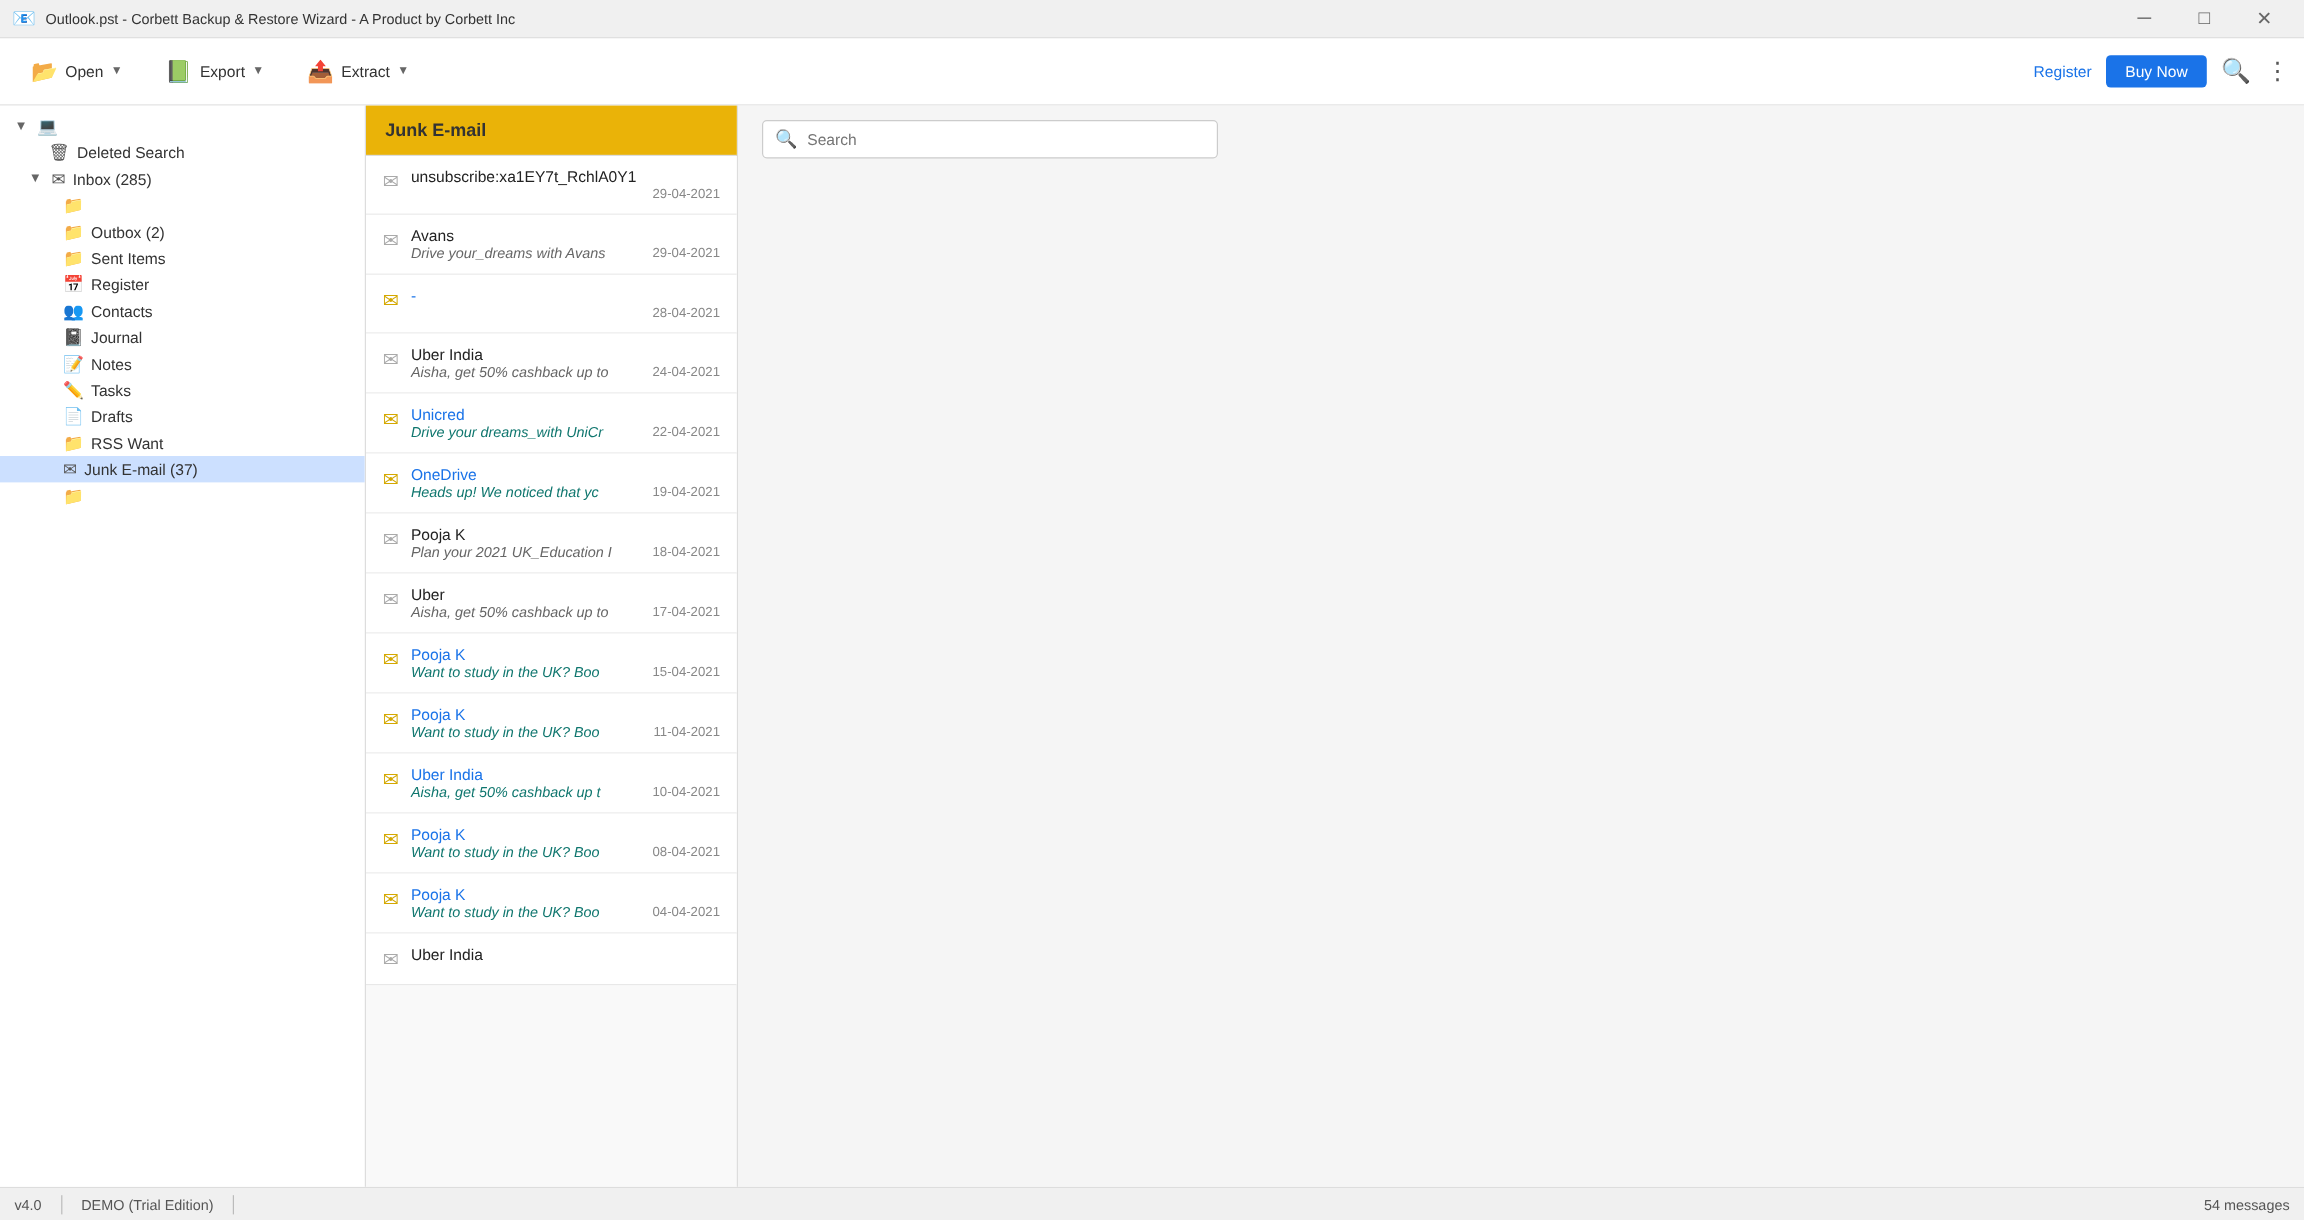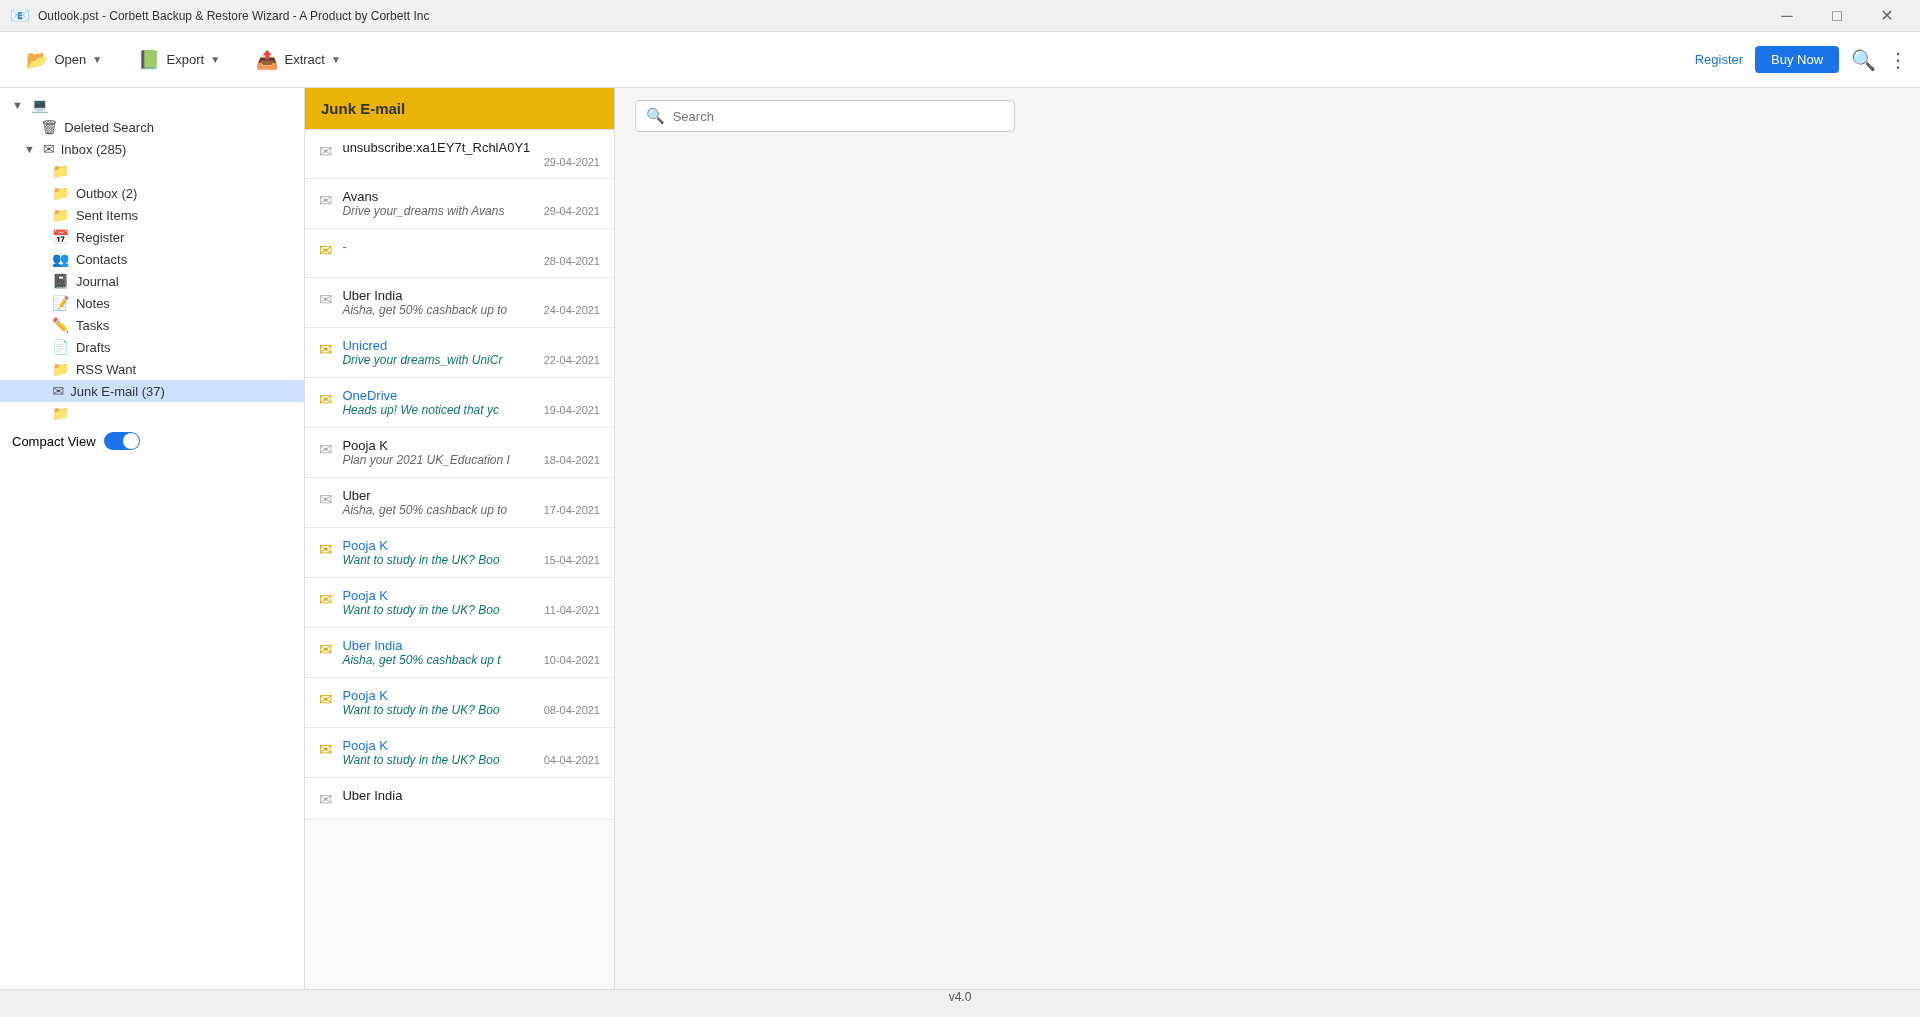--- a/index.html
+++ b/index.html
@@ -124,21 +124,21 @@
 
     
     ::-webkit-scrollbar { width: 8px; }
     ::-webkit-scrollbar-track { background: #f0f0f0; }
     ::-webkit-scrollbar-thumb { background: #ccc; border-radius: 4px; }
 
     
     #statusbar {
       height: 28px; background: #f0f0f0; border-top: 1px solid #ddd;
       display: flex; align-items: center; padding: 0 12px; gap: 16px;
-      font-size: 12px; color: #555; flex-direction: column;
+      font-size: 12px; color: #555;
     }
     #statusbar-divider { width: 1px; height: 16px; background: #bbb; }
 
     
     .toggle-wrap { display: flex; align-items: center; gap: 8px; padding: 8px 12px; }
     .toggle {
       width: 36px; height: 18px; border-radius: 9px; background: #1a73e8;
       position: relative; cursor: pointer;
     }
     .toggle-knob {
@@ -261,26 +261,20 @@
           <span class="tree-expand" style="visibility:hidden">▶</span>
           <span class="item-icon">✉</span>
           <span>Junk E-mail (37)</span>
         </div>
         <div class="tree-item indent2">
           <span class="tree-expand" style="visibility:hidden">▶</span>
           <span class="item-icon">📁</span>
           <span></span>
         </div>
       </div>
-    <div class="toggle-wrap">
-      <span>Compact View</span>
-      <div class="toggle">
-        <div class="toggle-knob"></div>
-      </div>
-    </div>
   </div>
 
   <div id="email-panel">
     <div id="email-panel-header">Junk E-mail</div>
     <div id="email-list">
 
     <div class="email-item">
     <span class="email-icon read">✉</span>
     <div class="email-content">
       <div class="email-sender">unsubscribe:xa1EY7t_RchlA0Y1</div>

